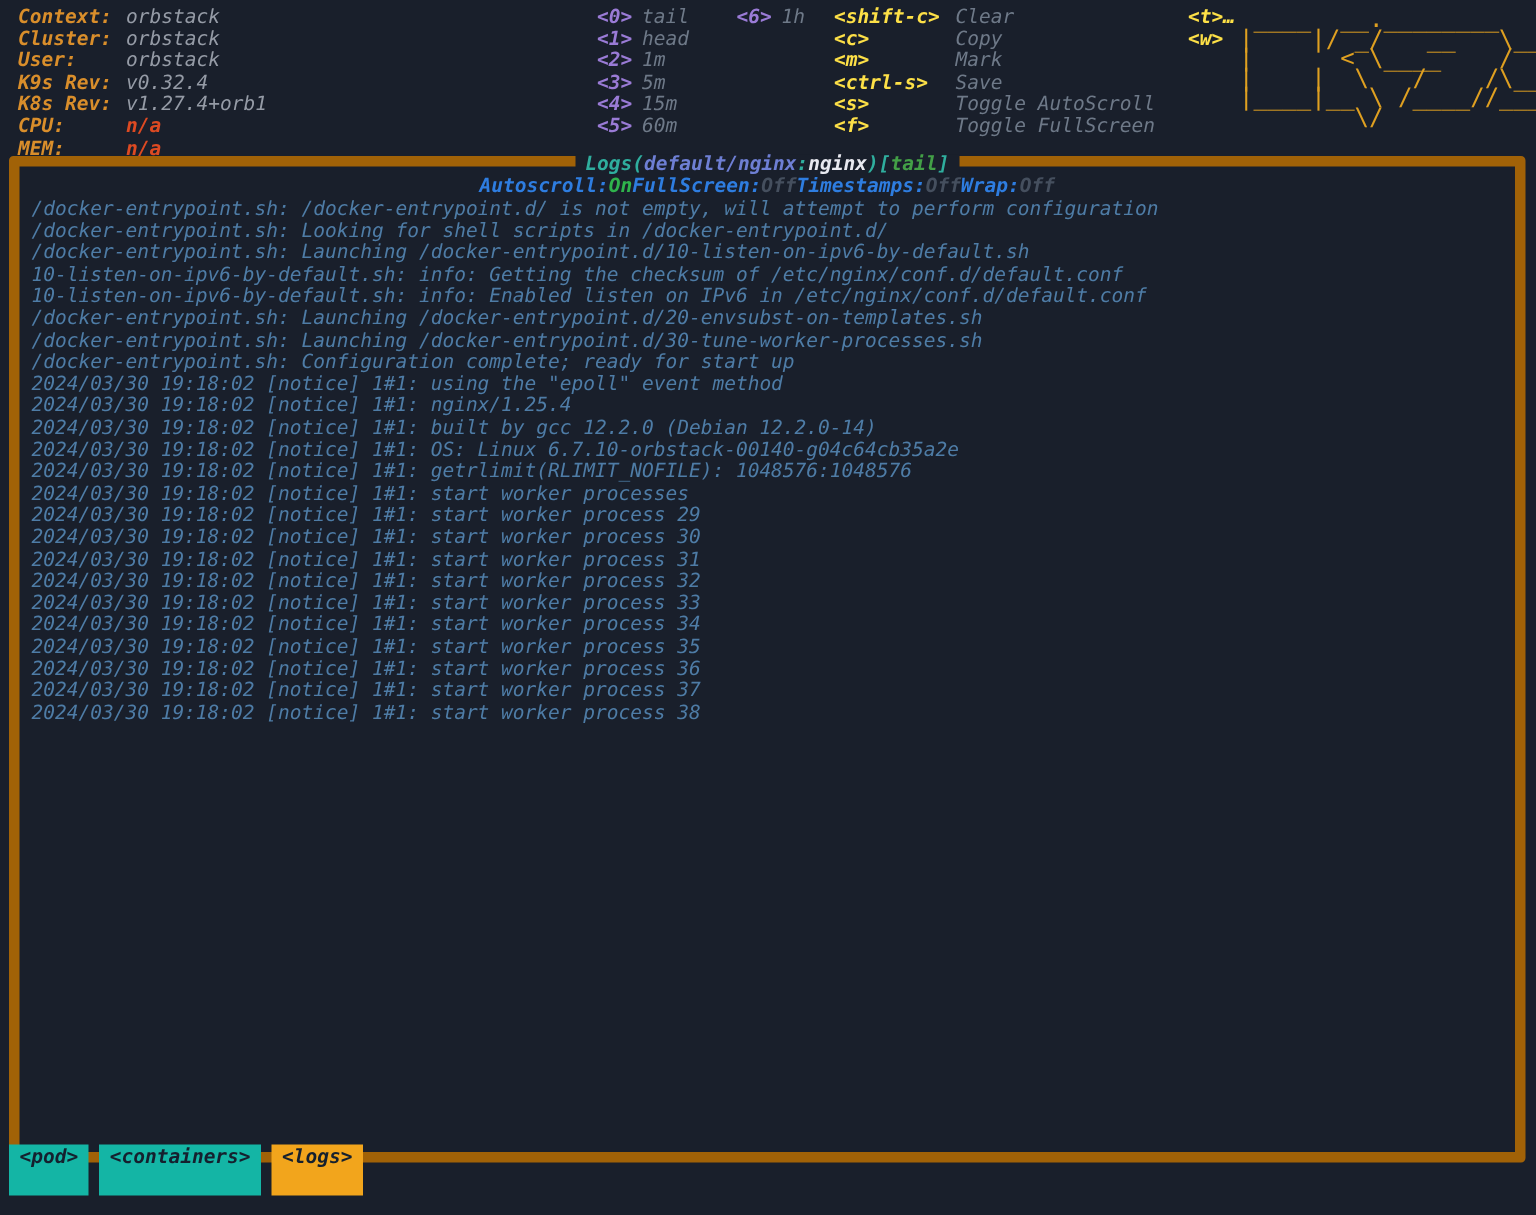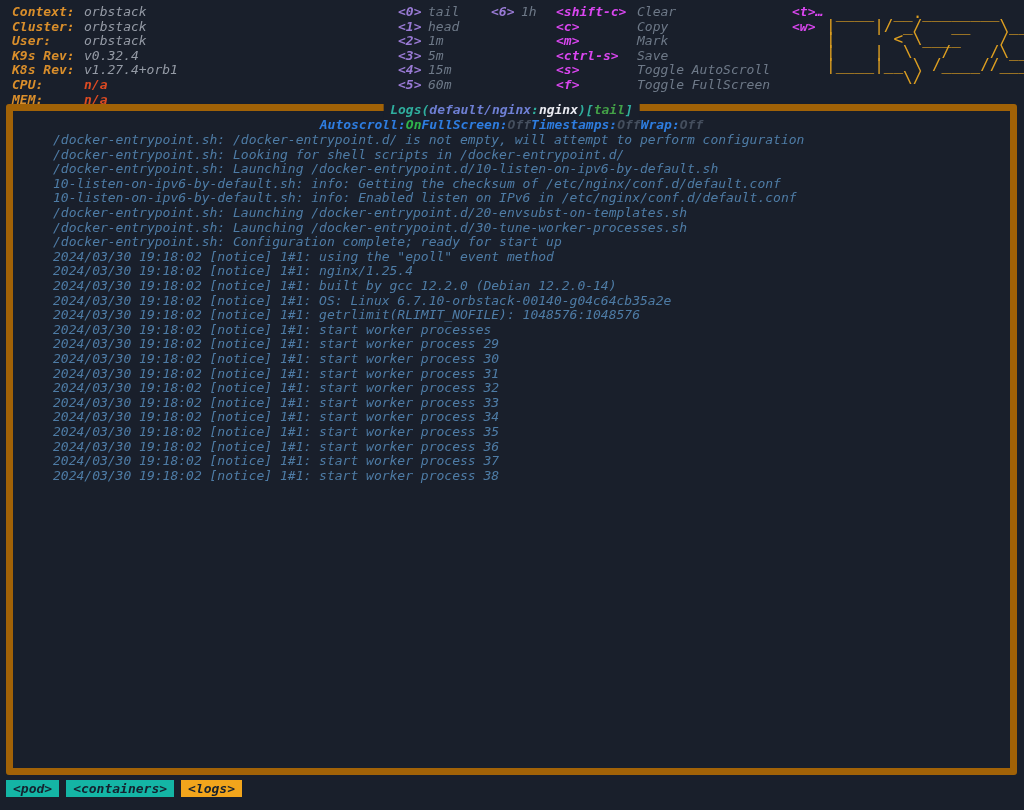--- a/index.html
+++ b/index.html
@@ -18,21 +18,21 @@
   .info-row .lbl { color:#d98e2b; font-weight:bold; width:72px; }
   .info-row .val { color:#959ba6; }
   .info-row .val.alert { color:#dd4a22; font-weight:bold; }
   .hk-num   { left:394px; }
   .hk-six   { left:487px; }
   .hk-act   { left:552px; }
   .hk-more  { left:788px; }
   .hk-row { display:flex; }
   .hk-row .key  { font-weight:bold; }
   .key.purple { color:#9a7bd6; }
-  .key.blue   { color:#d946ef; }
+  .key.blue   { color:#fde047; }
   .hk-num .key, .hk-six .key { width:30px; }
   .hk-act .key { width:81px; }
   .hk-row .desc { color:#6e7988; }
   .logo {
     position:absolute; left:822px; top:2px; color:#dfa021;
     font-style:normal; font-size:16px; line-height:12.9px; white-space:pre;
   }
   
   .log-frame {
     position:absolute; left:6px; top:104px; width:1011px; height:671px;
@@ -47,26 +47,26 @@
   .t-res   { color:#e8e9f0; }
   .t-mode  { color:#43a047; }
   .indicators {
     display:flex; justify-content:center; margin-top:7px;
     font-weight:bold; white-space:pre;
   }
   .ind .ind-lbl { color:#2e7de0; }
   .ind .ind-val.on  { color:#2fb34c; }
   .ind .ind-val.off { color:#454f5e; }
   .log-lines { margin-top:0.5px; padding-left:8px; color:#4e7ca6; }
-  .log-line { white-space:pre; height:14.6px;margin-left:32px; }
+  .log-line { white-space:pre; height:14.6px; }
   
   .crumbs { position:absolute; left:6px; bottom:13px; display:flex; gap:7px; }
   .crumb {
     background:#14b5a5; color:#15202e; font-weight:bold;
-    padding:0 7px; height:17px; line-height:17px; white-space:pre; cursor:pointer;
+    padding:0 7px; height:34px; line-height:17px; white-space:pre; cursor:pointer;
   }
   .crumb.active { background:#f2a51c; }
 </style>
 </head>
 <body>
 
 <div class="screen">
 
   <div class="header">
 

